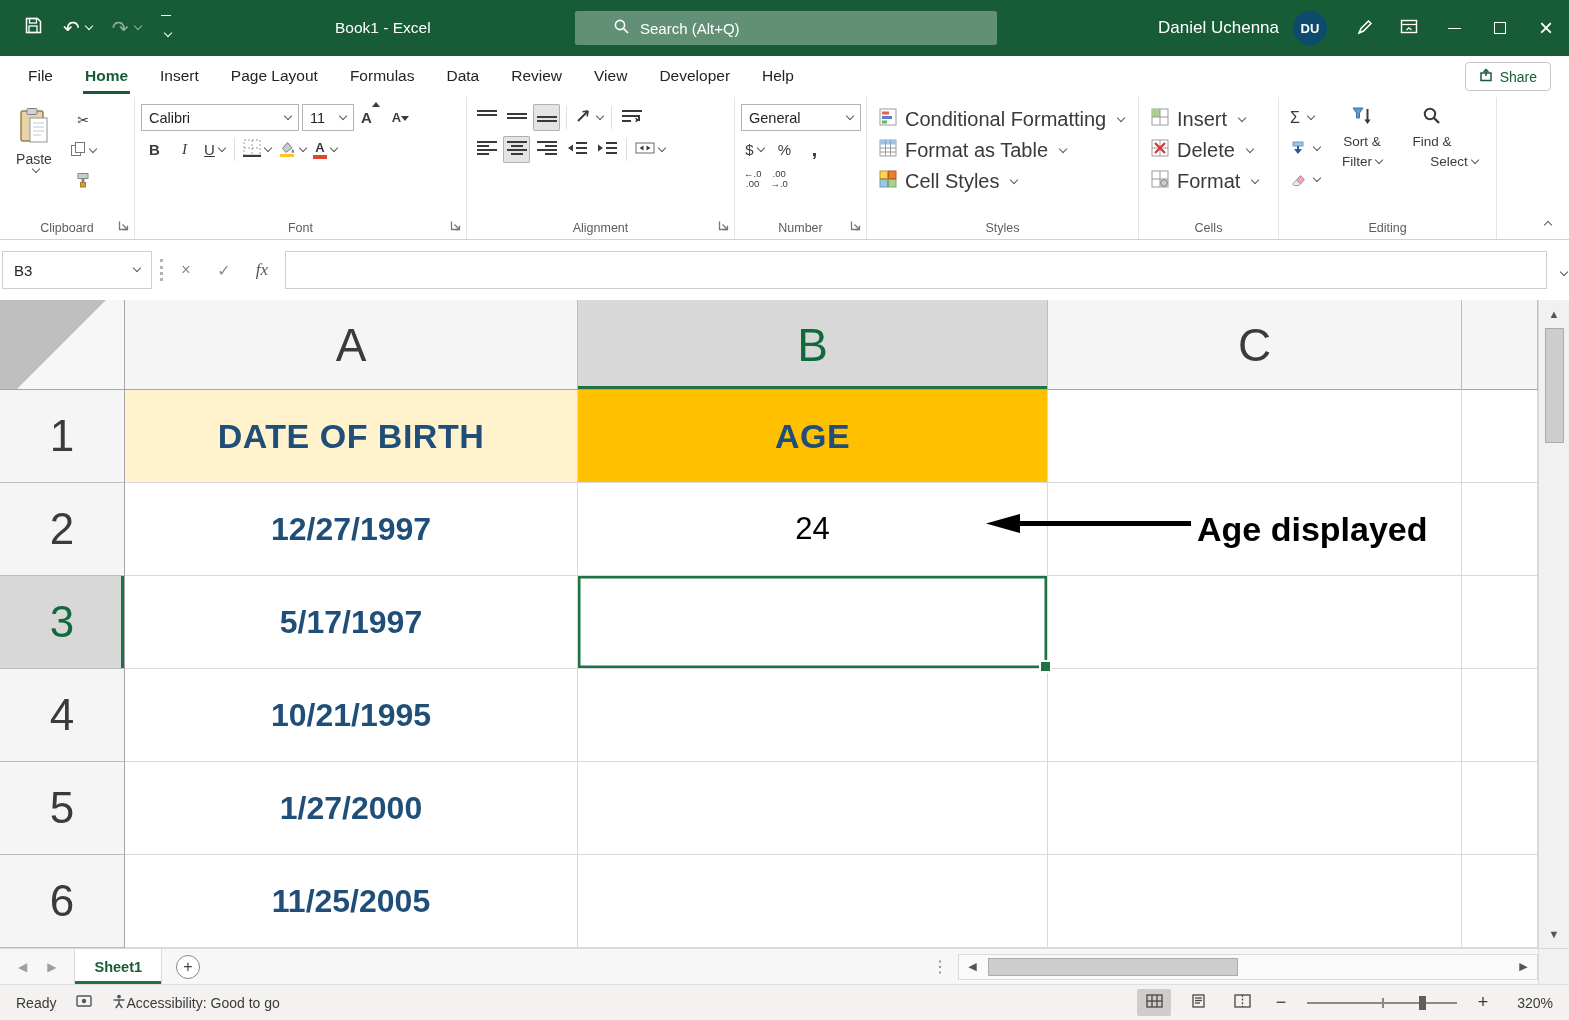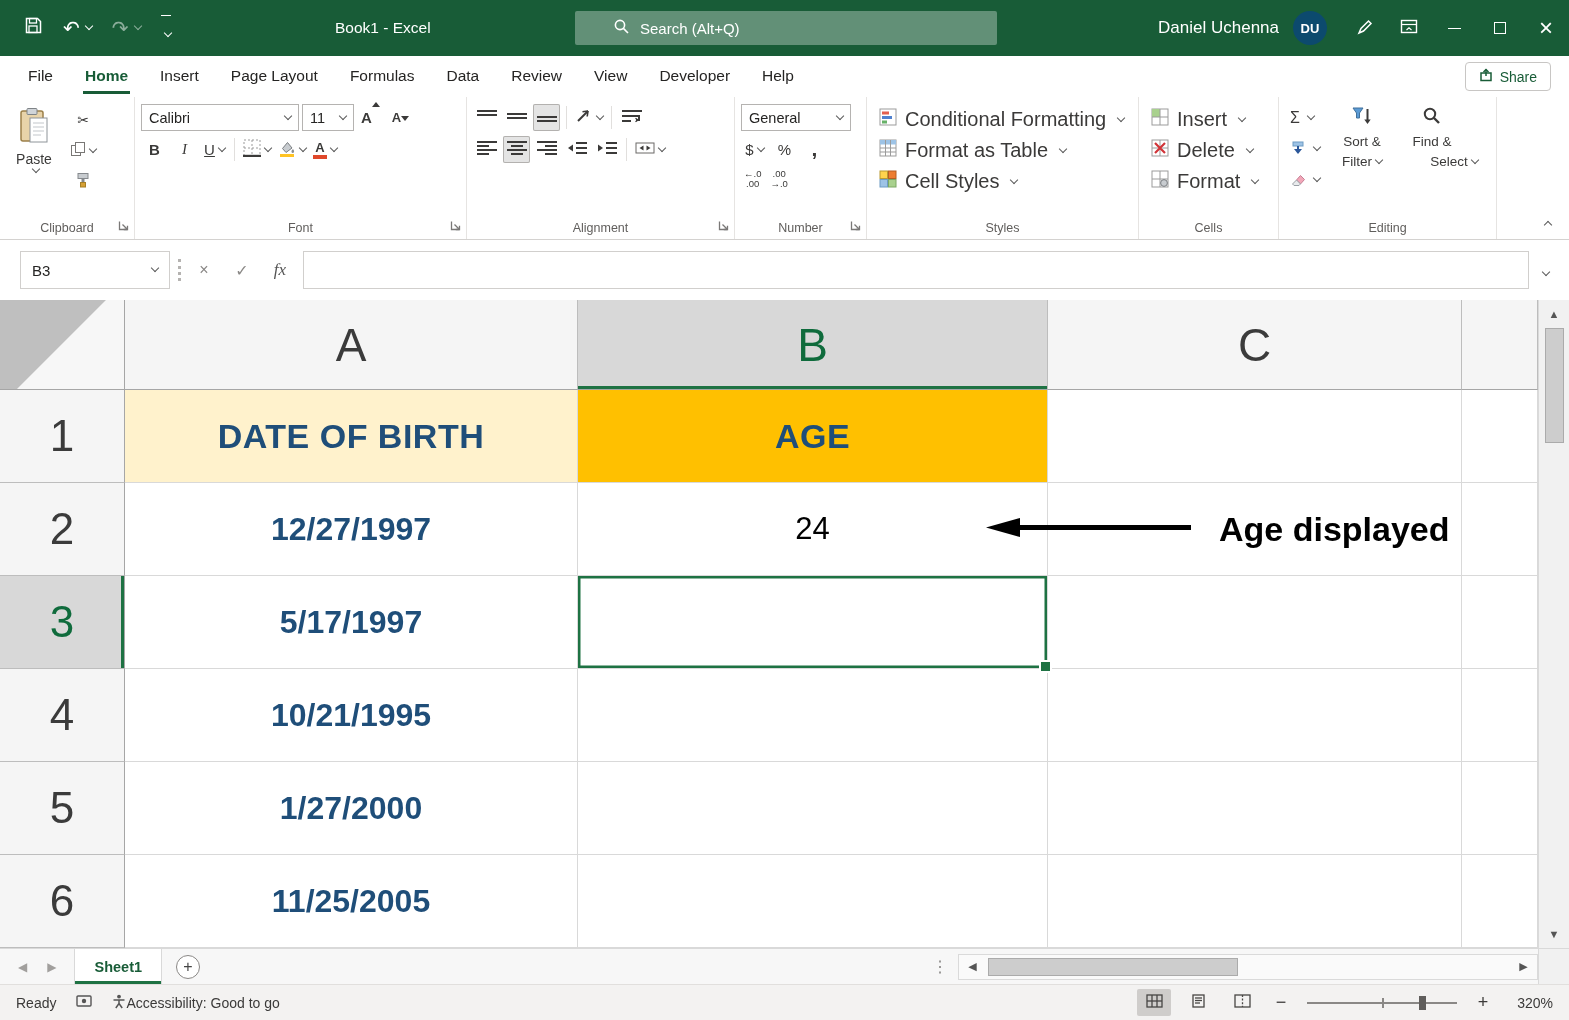--- a/index.html
+++ b/index.html
@@ -51,21 +51,21 @@
   .ribbon { flex:0 0 143px; display:flex; background:#fff; border-bottom:1px solid #D4D2D0; position:relative; }
   .rgroup { position:relative; padding:7px 6px 22px; border-right:1px solid #E6E4E2; flex:0 0 auto; }
   .glabel { position:absolute; bottom:4px; left:0; right:0; text-align:center; font-size:12.5px; color:#605E5C; }
   .launcher { position:absolute; right:5px; bottom:5px; cursor:pointer; }
   .rbtn { display:flex; align-items:center; justify-content:center; border:none; background:none; padding:2px;
           border-radius:2px; cursor:pointer; color:#3B3A39; min-width:27px; height:27px; font-size:14px; }
   .rbtn.toggled { background:#E4E4E4; box-shadow:inset 0 0 0 1px #B3B1AF; }
   .vsep { width:1px; height:23px; background:#E1DFDD; margin:0 3px; flex:0 0 aupx; }
   .combo { border:1px solid #B5B3B1; height:27px; background:#fff; display:flex; align-items:center;
            justify-content:space-between; padding:0 7px; font-size:14.5px; color:#252423; cursor:pointer; }
-  .combo.family { width:158px; } .combo.size { width:52px; } .combo.numfmt { width:110px; }
+  .combo.family { width:158px; } .combo.size { width:52px; } .combo.numfmt { width:120px; }
 
   .clip-body { display:flex; gap:6px; }
   .paste-btn { display:flex; flex-direction:column; align-items:center; width:56px; padding-top:3px; gap:3px;
                font-size:14px; color:#3B3A39; cursor:pointer; background:none; border:none; }
   .clip-col { display:flex; flex-direction:column; gap:4px; padding-top:2px; }
   .font-row { display:flex; align-items:center; gap:3px; margin-bottom:5px; }
   .fmt-b { font-weight:700; font-size:15px; }
   .fmt-i { font-style:italic; font-family:"Liberation Serif",serif; font-size:15px; }
   .fmt-u { text-decoration:underline; font-size:15px; }
   .acolor { display:flex; flex-direction:column; align-items:center; line-height:1; }
@@ -79,21 +79,21 @@
   .edit-body { display:flex; gap:4px; }
   .edit-col { display:flex; flex-direction:column; gap:3px; }
   .edit-col .rbtn { justify-content:flex-start; gap:4px; padding:0 5px; height:28px; }
   .bigv { display:flex; flex-direction:column; align-items:center; width:66px; gap:3px; padding-top:2px;
           font-size:13.5px; color:#3B3A39; cursor:pointer; text-align:center; line-height:1.25; background:none; border:none; }
   .dec-btn { display:flex; flex-direction:column; align-items:center; font-size:9.5px; line-height:1.1; color:#3B3A39;
              cursor:pointer; background:none; border:none; padding:1px 3px; }
   .collapse-ribbon { position:absolute; right:18px; bottom:8px; cursor:pointer; background:none; border:none; }
 
   
-  .formula-bar { flex:0 0 60px; display:flex; align-items:center; padding:10px 20px; gap:8px; background:#fff; }
+  .formula-bar { flex:0 0 60px; display:flex; align-items:center; padding:10px 2px; gap:8px; background:#fff; }
   .name-box { width:150px; height:38px; border:1px solid #D1CFCD; display:flex; align-items:center; padding:0 11px;
               font-size:15px; cursor:pointer; background:#fff; }
   .name-box .chev { margin-left:auto; }
   .fb-grip { width:3px; height:22px; border-left:3px dotted #B5B3B1; }
   .fb-btn { width:30px; height:30px; display:flex; align-items:center; justify-content:center; color:#8A8886;
             font-size:16px; background:none; border:none; cursor:pointer; }
   .fx { font-family:"Liberation Serif",serif; font-style:italic; color:#555; font-size:17px; }
   .formula-field { flex:1; height:38px; border:1px solid #D1CFCD; display:flex; align-items:center; padding:0 10px;
                    font-size:15px; cursor:text; background:#fff; }
   .fb-expand { margin-left:2px; background:none; border:none; cursor:pointer; }
@@ -115,22 +115,22 @@
   .cell { border-right:1px solid #D9D9D9; border-bottom:1px solid #D9D9D9; display:flex; align-items:center;
           justify-content:center; background:#fff; cursor:cell; position:relative; }
   .hdr-yellow { background:#FFF2CC; }
   .hdr-gold { background:#FFC000; }
   .title-cell { font-weight:700; font-size:34px; color:#1F4E79; letter-spacing:.5px; }
   .date-cell { font-weight:700; font-size:32px; color:#1F4E79; }
   .num-cell { font-size:31px; color:#000; }
   .sel-cell { box-shadow:inset 0 0 0 2.5px #1E7243; z-index:2; }
   .sel-cell::after { content:""; position:absolute; right:-5px; bottom:-5px; width:9px; height:9px; background:#1E7243;
                      border:2px solid #fff; z-index:5; }
-  .annot { position:absolute; left:-62px; top:50%; transform:translateY(-50%); display:flex; align-items:center;
-           gap:28px; white-space:nowrap; z-index:4; }
+  .annot { position:absolute; left:-62px; top:50%; transform:translateY(-50%); display:flex; align-items:flex-start;
+           gap:6px; white-space:nowrap; z-index:4; }
   .annot-label { font-size:34px; font-weight:700; color:#000; }
 
   .vscroll { position:absolute; top:0; right:0; width:31px; height:100%; background:#F1F1F1; border-left:1px solid #DADADA;
              display:flex; flex-direction:column; align-items:center; }
   .vs-btn { height:28px; width:100%; display:flex; align-items:center; justify-content:center; font-size:11px;
             color:#555; cursor:pointer; background:none; border:none; }
   .vs-btn.bottom { margin-top:auto; }
   .vs-thumb { width:19px; height:115px; background:#CDCDCD; border:1px solid #ABABAB; cursor:grab; }
 
   

